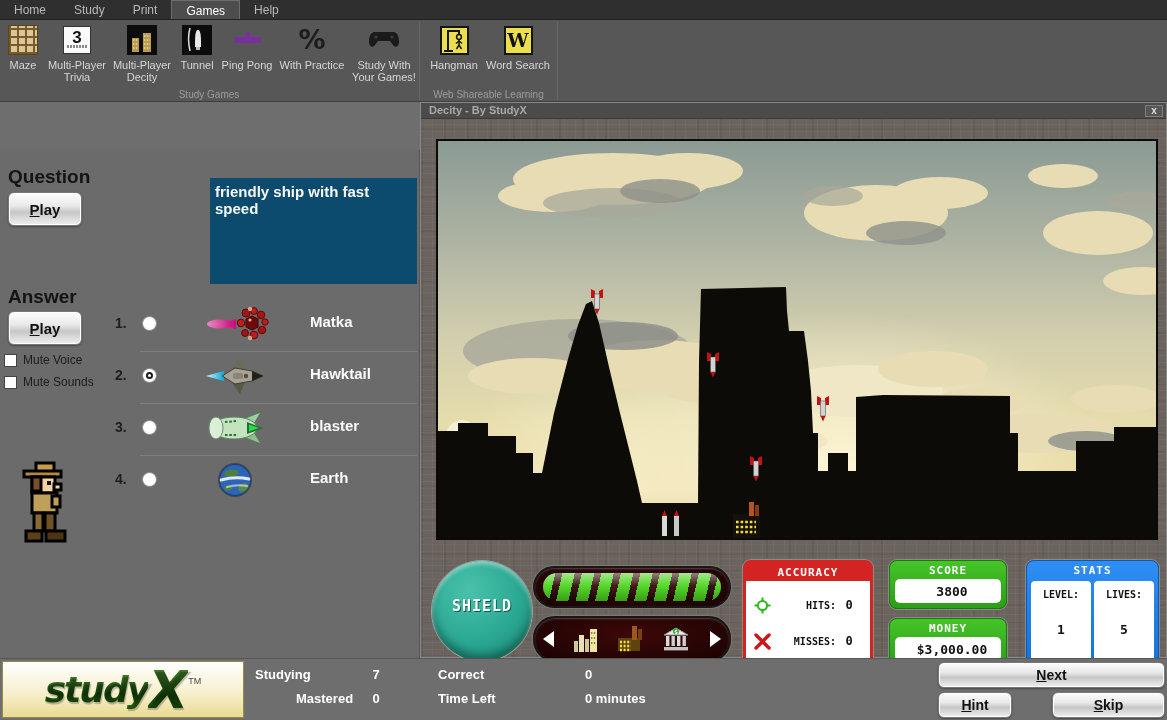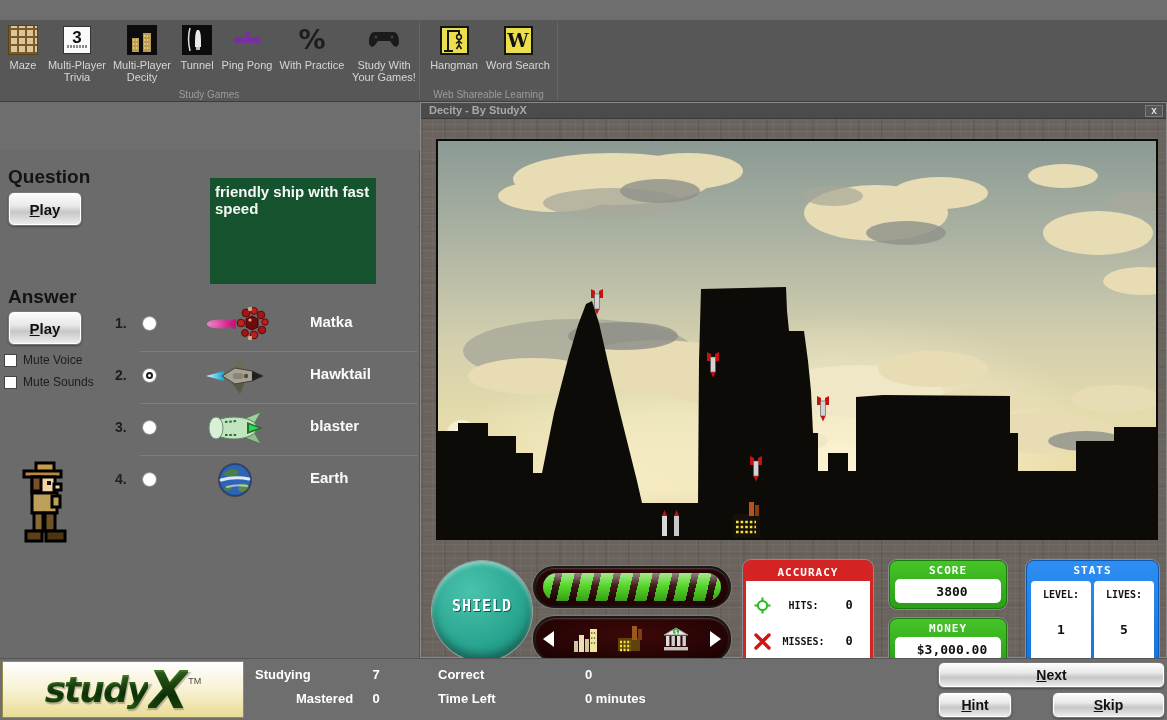--- a/index.html
+++ b/index.html
@@ -28,21 +28,21 @@
   .ic-percent { font-size:27px; font-weight:bold; color:#1d1d1d; font-family:"DejaVu Sans", sans-serif; }
   .ic-yellow { width:29px; height:29px; background:#ecdf4e; border:2px solid #141414; display:flex; align-items:center; justify-content:center; }
   .ic-yellow.wletter { color:#111; font-size:19px; font-weight:bold; font-family:"DejaVu Serif", serif; }
   .pp-bar { position:relative; width:27px; height:6px; background:#7a2fa0; border-radius:3px; }
   .pp-bar:before { content:""; position:absolute; left:11px; top:-5px; width:5px; height:5px; background:#7a2fa0; border-radius:2px; }
 
   
   .left-panel { position:absolute; left:0; top:102px; width:420px; height:556px; background:#6b6b6b; border-right:1px solid #555;margin-top:48px; }
   .lp-heading { position:absolute; left:8px; font-size:19px; font-weight:bold; color:#141414; }
   .btn-glossy { position:absolute; background:linear-gradient(180deg,#fdfdfd 0%,#e9e9e9 40%,#c7c7c7 60%,#efefef 100%); border:1px solid #777; border-radius:6px; box-shadow:inset 0 0 0 1px #fff, 0 1px 2px rgba(0,0,0,.35); font-weight:bold; color:#111; display:flex; align-items:center; justify-content:center; cursor:default; }
-  .q-box { position:absolute; left:210px; top:28px; width:166px; height:106px; background:#14532d; color:#f7f7f7; font-size:15px; font-weight:bold; padding:5px 2px 0 5px; }
+  .q-box { position:absolute; left:210px; top:28px; width:207px; height:106px; background:#0c4a6e; color:#f7f7f7; font-size:15px; font-weight:bold; padding:5px 2px 0 5px; }
   .check-row { position:absolute; left:4px; display:flex; align-items:center; gap:6px; font-size:12px; color:#1c1c1c; }
   .checkbox { width:13px; height:13px; background:#fff; border:1px solid #444; }
   .opt-row { position:absolute; left:100px; width:320px; height:52px; }
   .opt-num { position:absolute; left:15px; top:17px; font-size:14px; font-weight:bold; color:#1e1e1e; }
   .radio { position:absolute; left:42px; top:18px; width:15px; height:15px; background:#fff; border-radius:50%; border:1px solid #888; }
   .radio .dot { position:absolute; left:3px; top:3px; width:7px; height:7px; border:2px solid #1a1a1a; border-radius:50%; background:#fff; }
   .opt-ship { position:absolute; left:105px; top:6px; width:66px; height:40px; }
   .opt-label { position:absolute; left:210px; top:15px; font-size:15px; font-weight:bold; color:#fafafa; }
   .opt-sep { position:absolute; left:140px; width:277px; height:1px; background:#7e7e7e; }
   .char-sprite { position:absolute; left:18px; top:310px; }
@@ -77,21 +77,21 @@
       repeating-linear-gradient(103deg, #4ad41c 0 12px, rgba(0,0,0,0) 12px 19px); }
   .selector { top:497px; height:46px; display:flex; align-items:center; justify-content:space-between; padding:0 8px; }
   .arrow-left { width:0; height:0; border-top:8px solid transparent; border-bottom:8px solid transparent; border-right:11px solid #fff; }
   .arrow-right { width:0; height:0; border-top:8px solid transparent; border-bottom:8px solid transparent; border-left:11px solid #fff; }
   .sel-icons { display:flex; align-items:flex-end; gap:18px; }
 
   .panel { position:absolute; border-radius:8px; }
   .accuracy { left:322px; top:441px; width:130px; height:108px; background:#fff; border:3px solid #d42323; box-shadow:0 0 0 1px #8c8c8c; }
   .accuracy-head { background:#d42323; color:#fff; font-size:11px; letter-spacing:1px; text-align:center; padding:3px 0 2px 0; border-radius:4px 4px 0 0; }
   .acc-row { position:absolute; left:8px; right:8px; height:20px; display:flex; align-items:center; color:#111; font-size:10px; }
-  .acc-row .lbl { flex:1; text-align:center; }
+  .acc-row .lbl { flex:1; text-align:right; }
   .acc-row .val { width:26px; text-align:center; font-size:12px; }
   .green-panel { width:118px; height:49px; background:linear-gradient(180deg,#46c428,#2a9e17); border:1px solid #1c7a0d; box-shadow:0 0 0 1px #8c8c8c; }
   .gp-head { color:#fff; font-size:11px; letter-spacing:1px; text-align:center; padding-top:3px; }
   .gp-value { position:absolute; left:5px; right:5px; bottom:5px; height:24px; background:#fff; border-radius:5px; color:#111; font-size:13px; display:flex; align-items:center; justify-content:center;padding-left:8px; }
   .score { left:468px; top:441px; }
   .money { left:468px; top:499px; }
   .stats { left:605px; top:441px; width:133px; height:108px; background:linear-gradient(180deg,#2e8ef2,#1372dd); border:1px solid #0c59b4; box-shadow:0 0 0 1px #8c8c8c; }
   .stats-head { color:#fff; font-size:11px; letter-spacing:1px; text-align:center; padding:3px 0; }
   .stats-cols { position:absolute; left:4px; right:4px; top:20px; bottom:4px; display:flex; gap:3px; }
   .stats-col { flex:1; background:#fff; border-radius:4px; position:relative; }
@@ -108,20 +108,27 @@
   .sb-val { position:absolute; color:#fff; font-size:13px; font-weight:bold; }
   .btn-next { left:938px; top:3px; width:227px; height:26px; font-size:14px; }
   .btn-hint { left:938px; top:33px; width:74px; height:26px; font-size:14px; }
   .btn-skip { left:1052px; top:33px; width:113px; height:26px; font-size:14px; }
 </style>
 </head>
 <body>
 
 <div class="screen">
 
+  <div class="menubar">
+    <div class="menu-item">Home</div>
+    <div class="menu-item">Study</div>
+    <div class="menu-item">Print</div>
+    <div class="menu-item active">Games</div>
+    <div class="menu-item">Help</div>
+  </div>
 
   <div class="ribbon">
     <div class="rb-item" style="left:4px; width:38px;">
       <div class="rb-icon">
           <div class="ic-maze"></div>
         </div>
       <div class="rb-label">Maze</div>
     </div>
     <div class="rb-item" style="left:46px; width:62px;">
       <div class="rb-icon">

